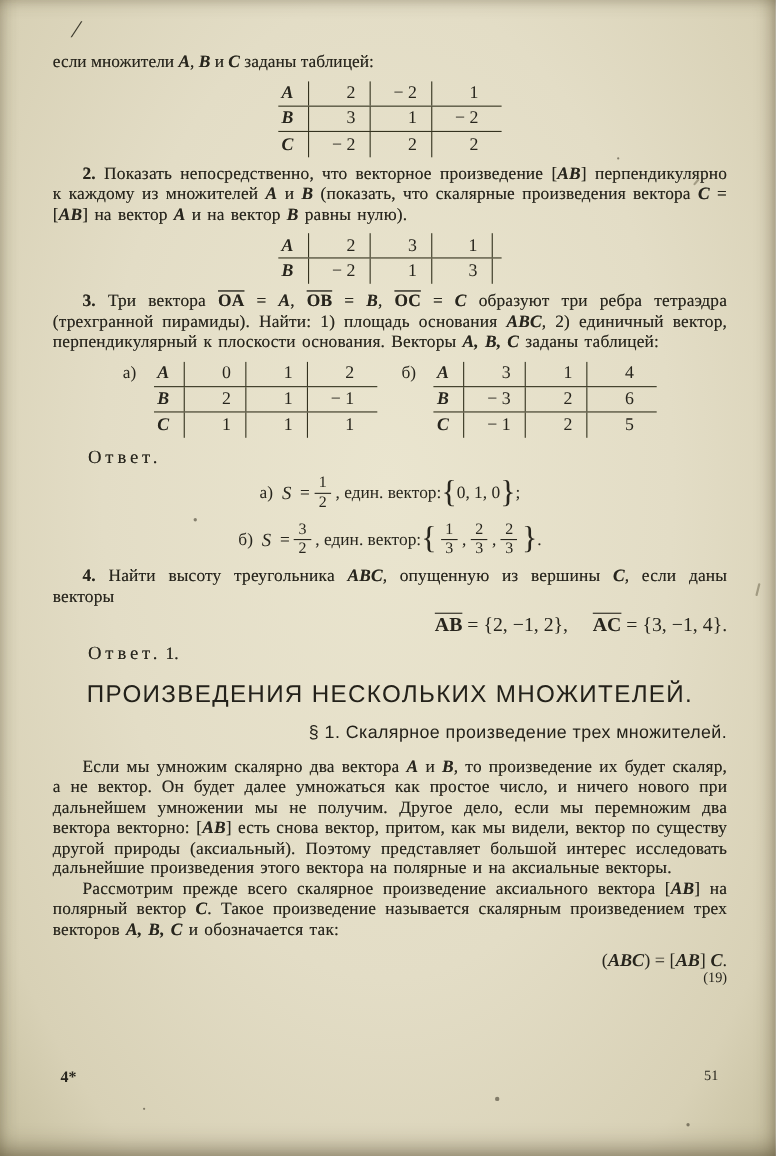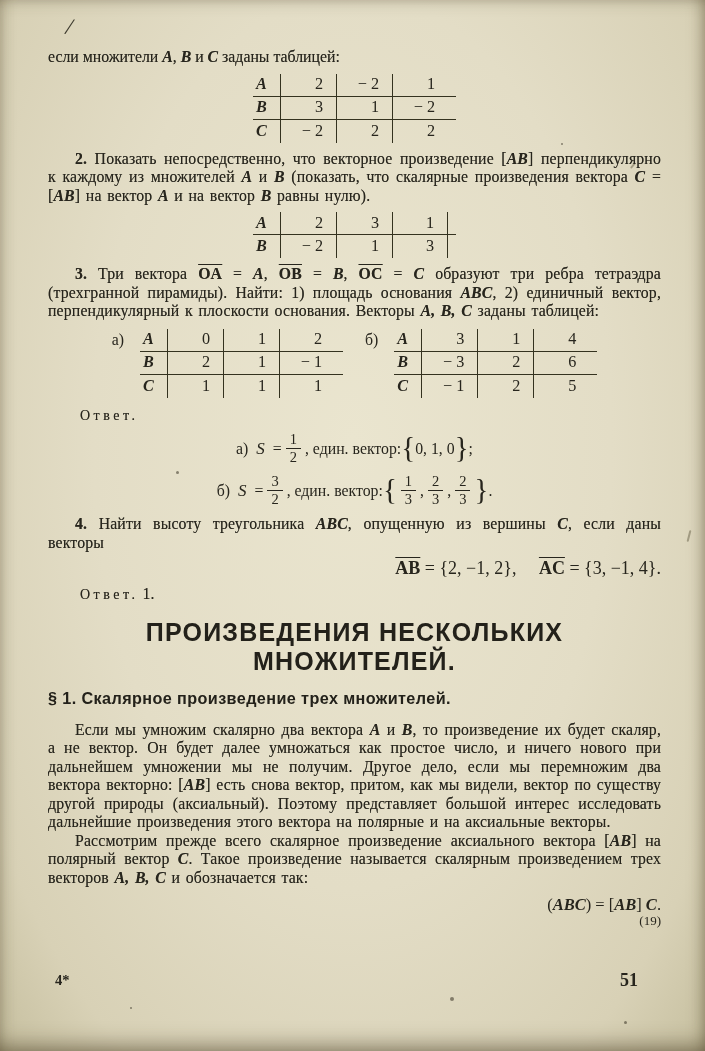--- a/index.html
+++ b/index.html
@@ -30,38 +30,38 @@
   .tlab { width:27px; font-weight:700; font-style:italic; display:flex; align-items:center; padding-left:3px; }
   .tcell { width:56px; border-left:1.5px solid #34321f; display:flex; align-items:center; justify-content:flex-end; padding-right:13px; }
   .tcell.endbar { border-right:1.5px solid #34321f; }
   .tcenter { display:flex; justify-content:center; }
   .tspacing { margin:7px 0 7px 0; }
 
   .tables-ab { display:flex; justify-content:center; gap:22px; margin:8px 0 9px 0; align-items:flex-start; }
   .tab-group { display:flex; gap:16px; }
   .tab-letter { font-size:15.8px; padding-top:2px; }
 
-  .otvet { letter-spacing:3.5px; font-size:14px; margin-left:32px; }
+  .otvet { letter-spacing:3.5px; font-size:17px; margin-left:32px; }
 
   .ansline { display:flex; justify-content:center; align-items:center; font-size:15.8px; margin:5px 0; min-height:37px; }
   .ansline .gap { width:8px; }
   .frac { display:inline-flex; flex-direction:column; align-items:center; font-size:14.5px; line-height:1.05; margin:0 4px; }
   .frac .num { border-bottom:1.2px solid #27251d; padding:0 4px 1px; }
   .frac .den { padding-top:1px; }
   .brace { font-size:29px; font-weight:400; line-height:1; transform:translateY(-1px); }
 
   .cformula { text-align:right; font-size:18px; margin:6px 0; }
   .chapter { text-align:center; font-style:italic; font-size:15.2px; letter-spacing:2px; margin-top:21px; }
-  .title { text-align:center; font-family:"Liberation Sans", sans-serif; font-weight:700; font-size:25px; letter-spacing:1.2px; margin-top:13px; color:#23211a; }
-  .section { text-align:left; font-family:"Liberation Sans", sans-serif; font-weight:700; font-size:16.2px; letter-spacing:.4px; margin-top:13px; color:#23211a; }
+  .title { text-align:center; font-family:"Liberation Sans", sans-serif; font-weight:400; font-size:22px; letter-spacing:1.2px; margin-top:13px; color:#23211a; }
+  .section { text-align:right; font-family:"Liberation Sans", sans-serif; font-weight:400; font-size:16.2px; letter-spacing:.4px; margin-top:13px; color:#23211a; }
   .eq19 { position:relative; text-align:right; font-size:16.5px; margin-top:8px; }
   .eq19 .eqnum { position:absolute; right:0; top:18px; font-size:13px; }
 
   .footer-left { position:absolute; left:55px; top:972px; font-size:14.5px; font-weight:700; }
-  .footer-right { position:absolute; left:620px; top:970px; font-size:18px; font-weight:700; }
+  .footer-right { position:absolute; left:640px; top:970px; font-size:13px; font-weight:400; }
 
   .slash { position:absolute; left:66px; top:14px; font-size:23px; font-style:italic; transform:rotate(6deg); color:#3b382c; }
   .pencil { position:absolute; width:2px; height:12px; background:rgba(90,85,60,.45); border-radius:2px; }
   .pm1 { left:688px; top:530px; transform:rotate(14deg); }
   .pm2 { left:632px; top:162px; height:7px; transform:rotate(40deg); }
   .speck { position:absolute; border-radius:50%; background:rgba(55,50,35,.55); }
 </style>
 </head>
 <body>
 

